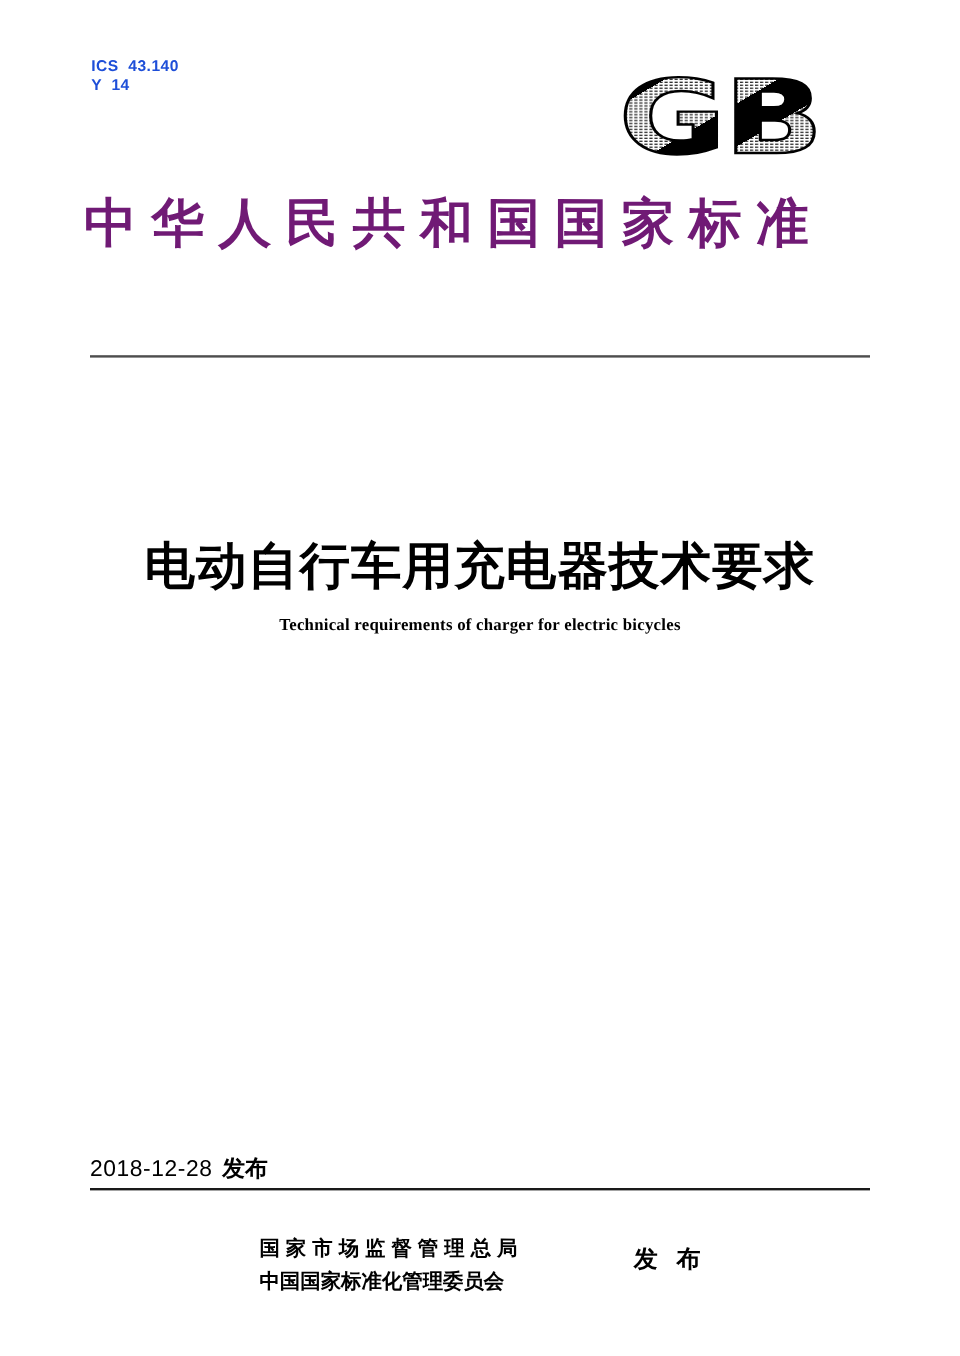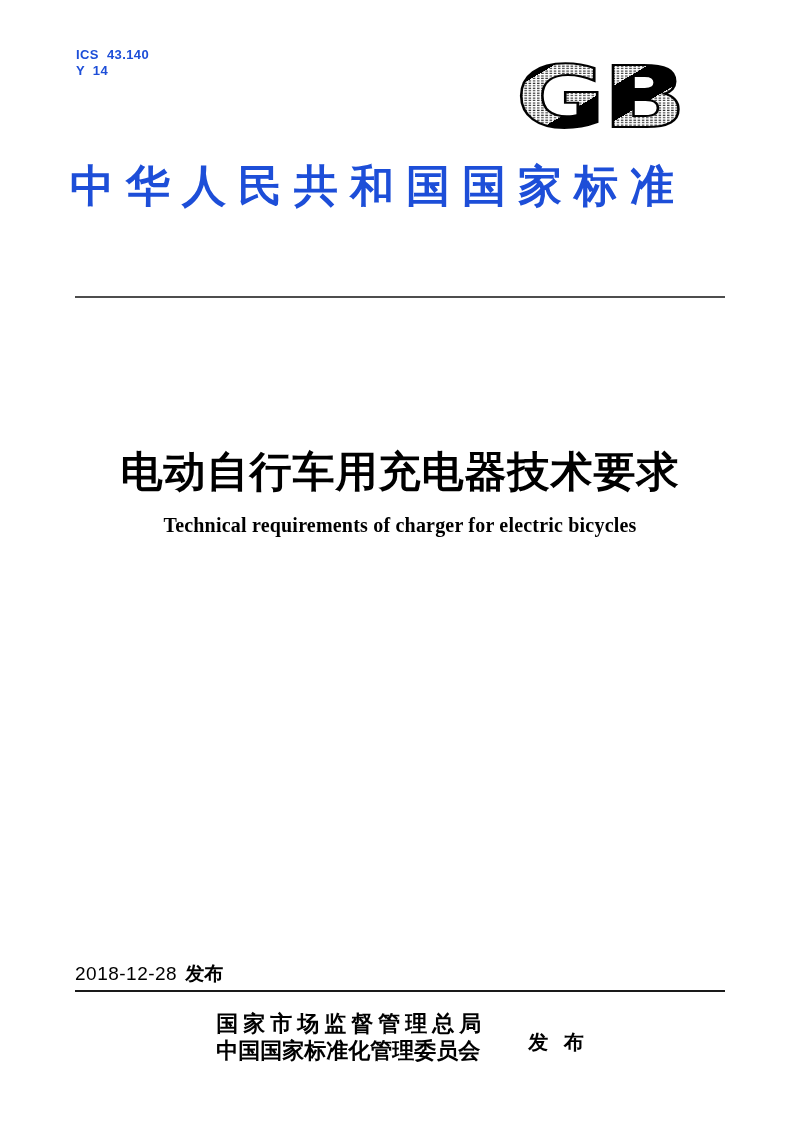--- a/index.html
+++ b/index.html
@@ -19,21 +19,21 @@
     letter-spacing:.4px;word-spacing:4px;
     line-height:16px;color:#1d4ed8;
   }
   
   .gb-logo{position:absolute;left:516px;top:54px;width:172px;height:86px;}
   
   .nat-header{
     position:absolute;left:70px;top:162px;
     font-family:"Liberation Serif",serif;
     font-weight:700;font-size:44px;line-height:50px;
-    letter-spacing:12px;white-space:nowrap;color:#1d4ed8;text-align:right;
+    letter-spacing:12px;white-space:nowrap;color:#701a75;text-align:right;
   }
   
   .std-code{
     position:absolute;right:95px;top:238px;
     font-family:"Liberation Serif",serif;
     font-weight:700;font-size:21px;letter-spacing:.5px;
     white-space:nowrap;
   }
   .rule-top{
     position:absolute;left:75px;top:296px;width:650px;height:2px;
@@ -43,21 +43,21 @@
     position:absolute;left:0;top:444px;width:100%;
     text-align:center;
     font-family:Liberation Serif, serif;
     font-weight:700;font-size:42px;letter-spacing:1px;
     white-space:nowrap;
   }
   .title-en{
     position:absolute;left:0;top:514px;width:100%;
     text-align:center;
     font-family:"Liberation Serif",serif;
-    font-weight:700;font-size:20px;letter-spacing:.2px;
+    font-weight:700;font-size:14px;letter-spacing:.2px;
   }
   
   .dates{
     position:absolute;left:75px;top:961px;width:650px;
     display:flex;justify-content:space-between;align-items:baseline;
   }
   .date-value{
     font:400 19px "Liberation Sans",sans-serif;
     letter-spacing:.5px;
   }
@@ -69,23 +69,24 @@
     position:absolute;left:75px;top:990px;width:650px;height:2px;
     background:#1a1a1a;
   }
   
   .issuers{
     position:absolute;left:0;top:1012px;width:100%;
     display:flex;justify-content:center;align-items:center;gap:16px;
   }
   .issuer-col{
     width:268px;
-    font-family:Liberation Mono, monospace;
-    font-weight:700;font-size:22px;line-height:27px;
+    font-family:Liberation Serif, serif;
+    font-weight:700;font-size:17px;line-height:27px;
     white-space:nowrap;
+    margin-top:15px;
   }
   .issuer-line1{letter-spacing:5px;}
   .issuer-line2{letter-spacing:0;}
   .issue-word{
     font-family:"Liberation Sans",sans-serif;
     font-weight:700;font-size:20px;
     word-spacing:10px;white-space:nowrap;
     transform:translateY(3px);
     margin-left:28px;
   }

